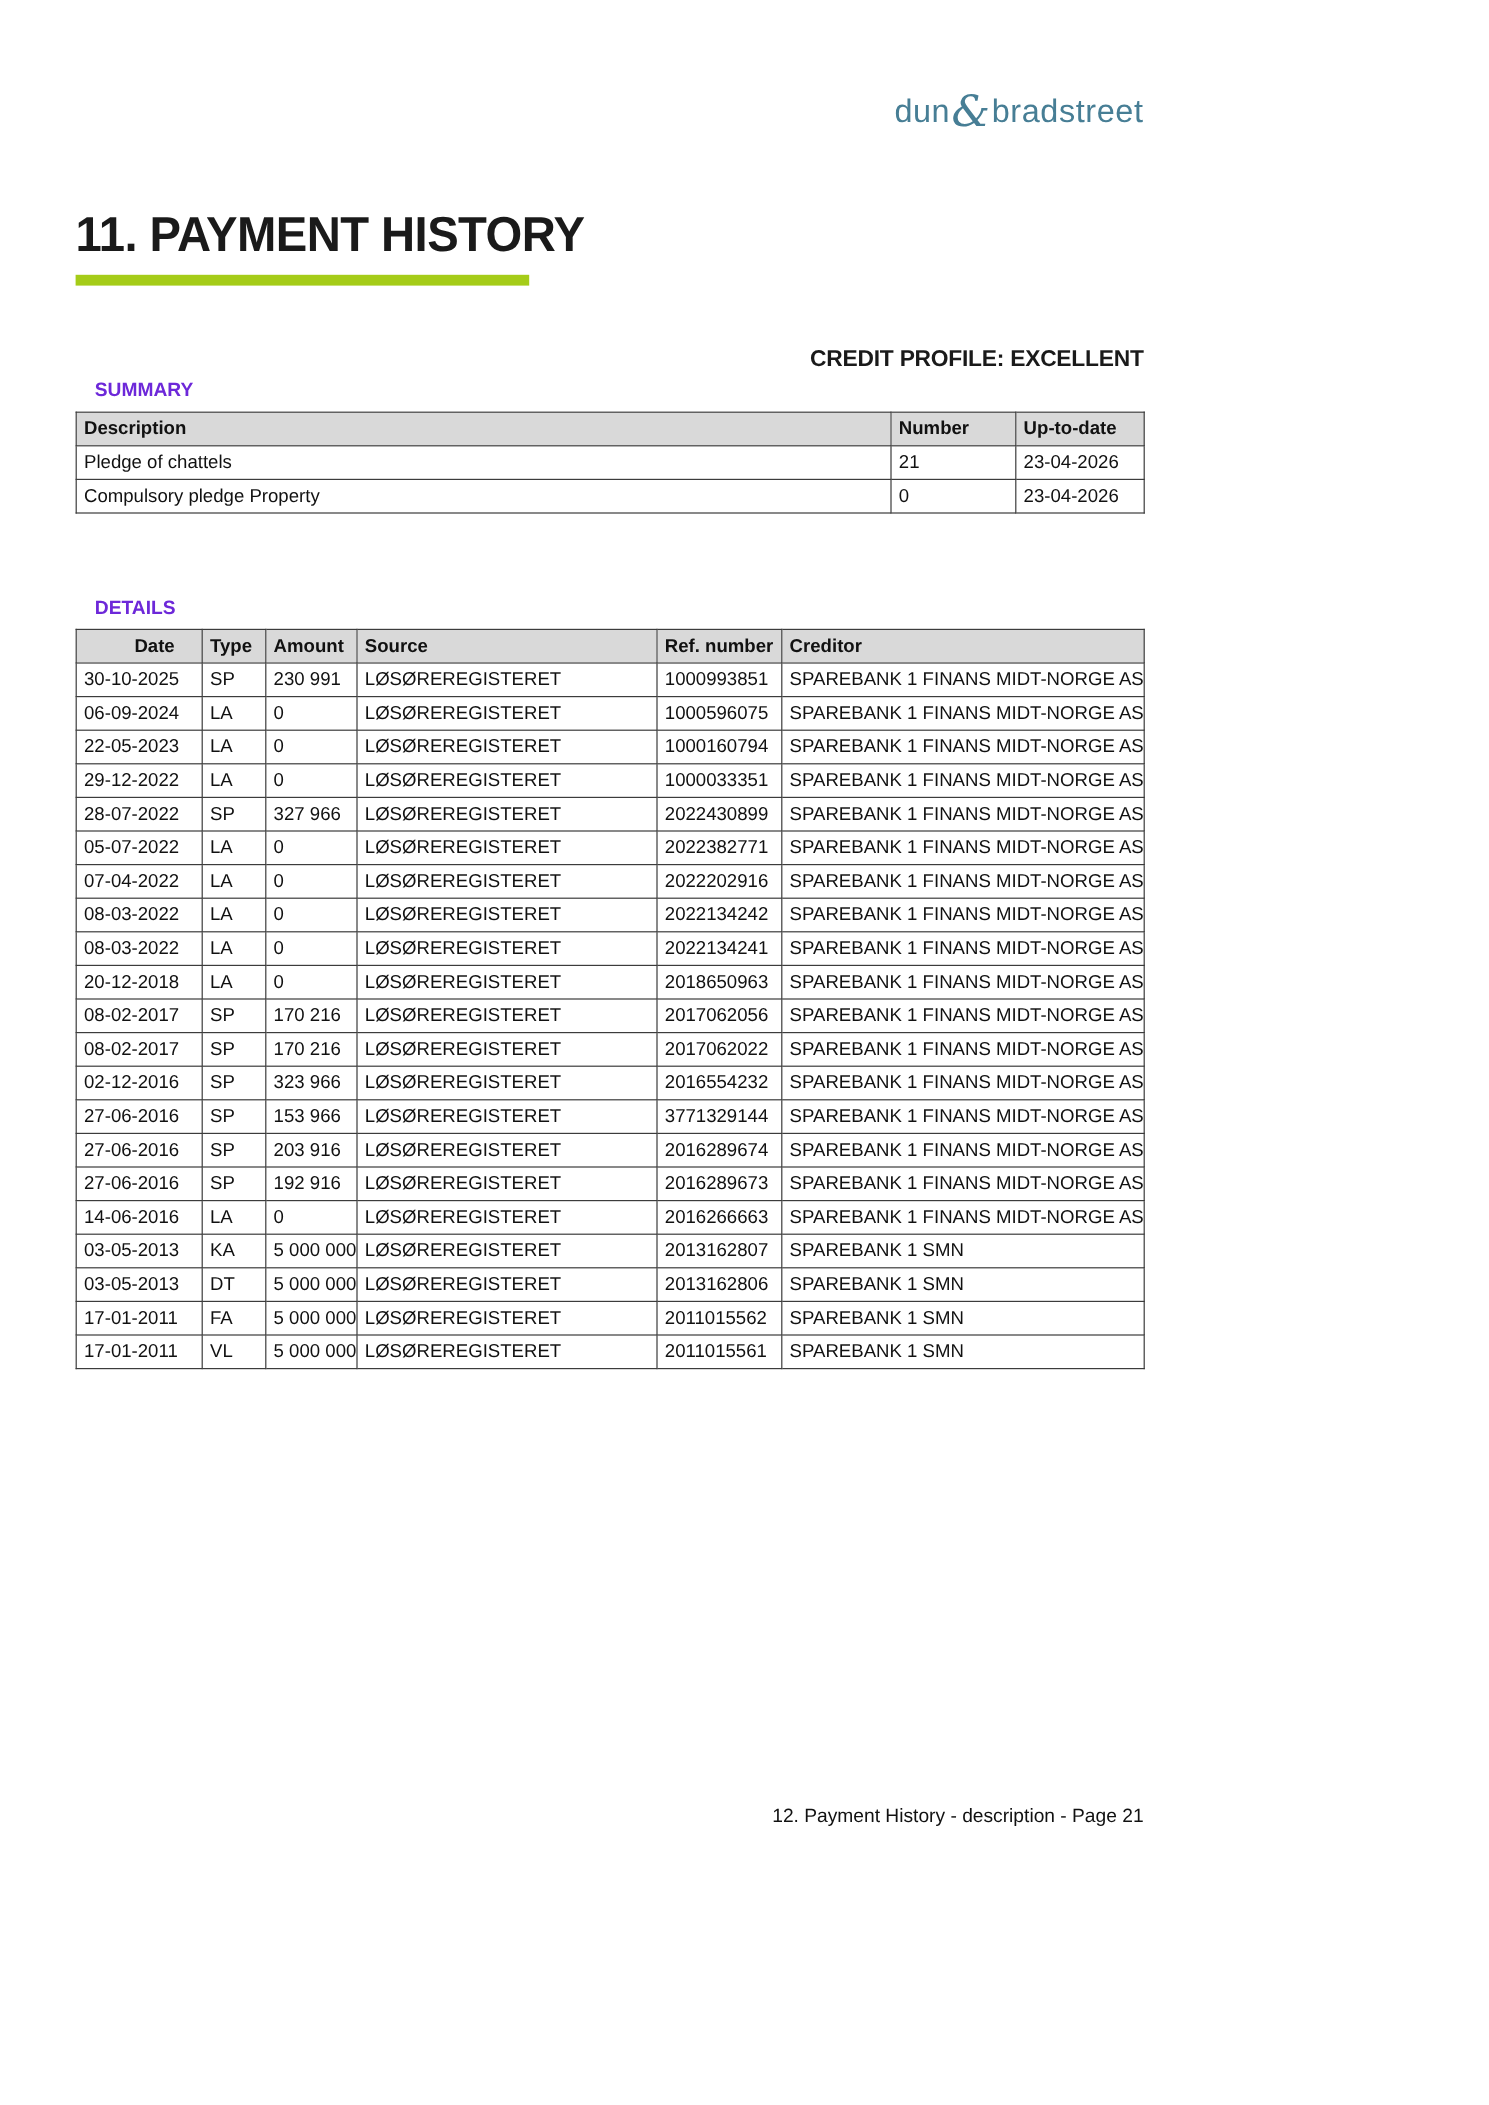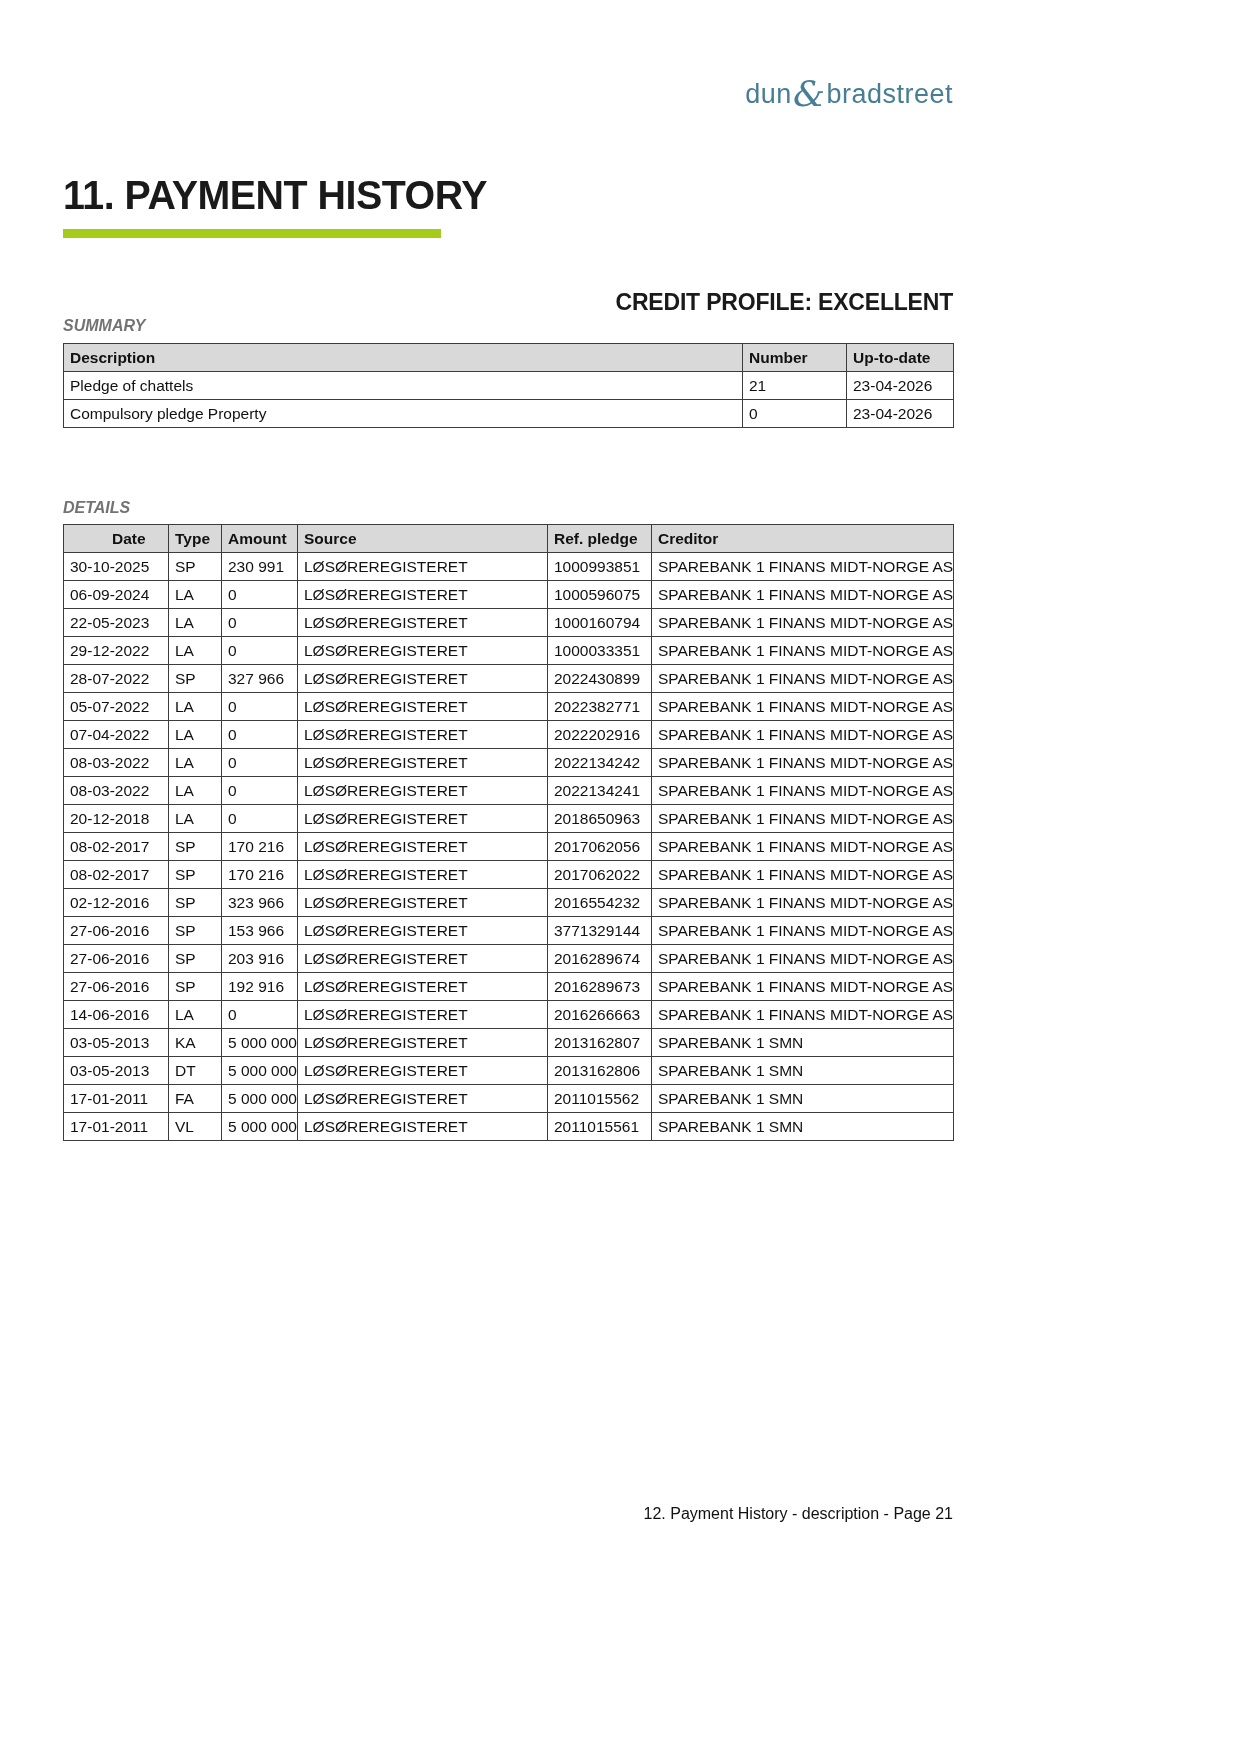--- a/index.html
+++ b/index.html
@@ -42,30 +42,29 @@
     white-space: nowrap;
   }
   .green-bar {
     position: absolute; top: 229px; left: 0;
     width: 378px; height: 9px;
     background: var(--accent-green, #a5cc18);
   }
 
   .credit-profile {
     position: absolute; top: 289px; right: 0;
-    font-weight: bold; font-size: 23px;
+    font-weight: bold; font-size: 19px;
     letter-spacing: -0.2px;
     color: #1a1a1a;
   }
 
   .section-label {
-    position: absolute; left: 0;
+    position: absolute; left: 16px;
     font-weight: bold; font-size: 16px;
-    color: #737373;
-    font-style: italic;
+    color: #6d28d9;
   }
   .summary-label { top: 317px; }
   .details-label { top: 499px; }
 
   
   table.tbl {
     position: absolute; left: 0;
     width: 890px;
     border-collapse: collapse;
     font-size: 15.5px;
@@ -148,21 +147,21 @@
 
     <div class="section-label details-label">DETAILS</div>
 
     <table class="tbl details-table">
       <thead>
         <tr>
           <th class="col-date">Date</th>
           <th class="col-type">Type</th>
           <th class="col-amount num">Amount</th>
           <th class="col-source">Source</th>
-          <th class="col-ref">Ref. pledge</th>
+          <th class="col-ref">Ref. number</th>
           <th class="col-cred">Creditor</th>
         </tr>
       </thead>
       <tbody>
           <tr>
             <td>30-10-2025</td>
             <td>SP</td>
             <td class="num">230 991</td>
             <td>LØSØREREGISTERET</td>
             <td>1000993851</td>

